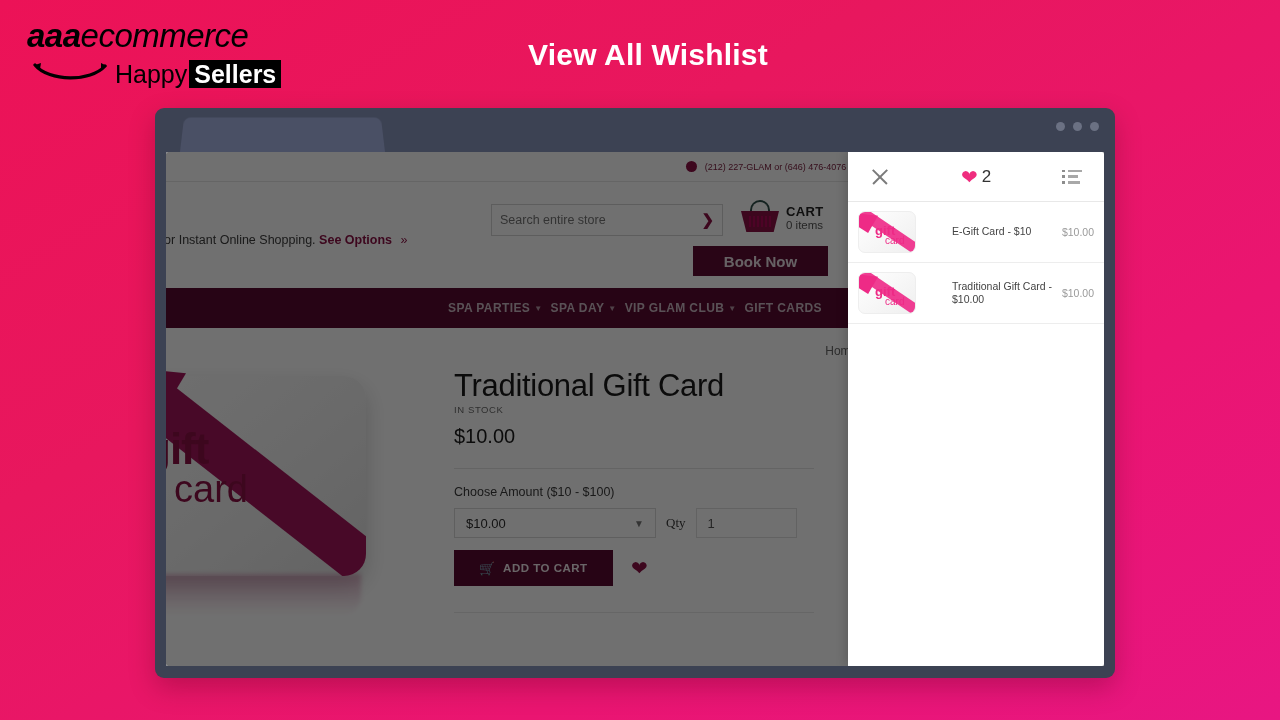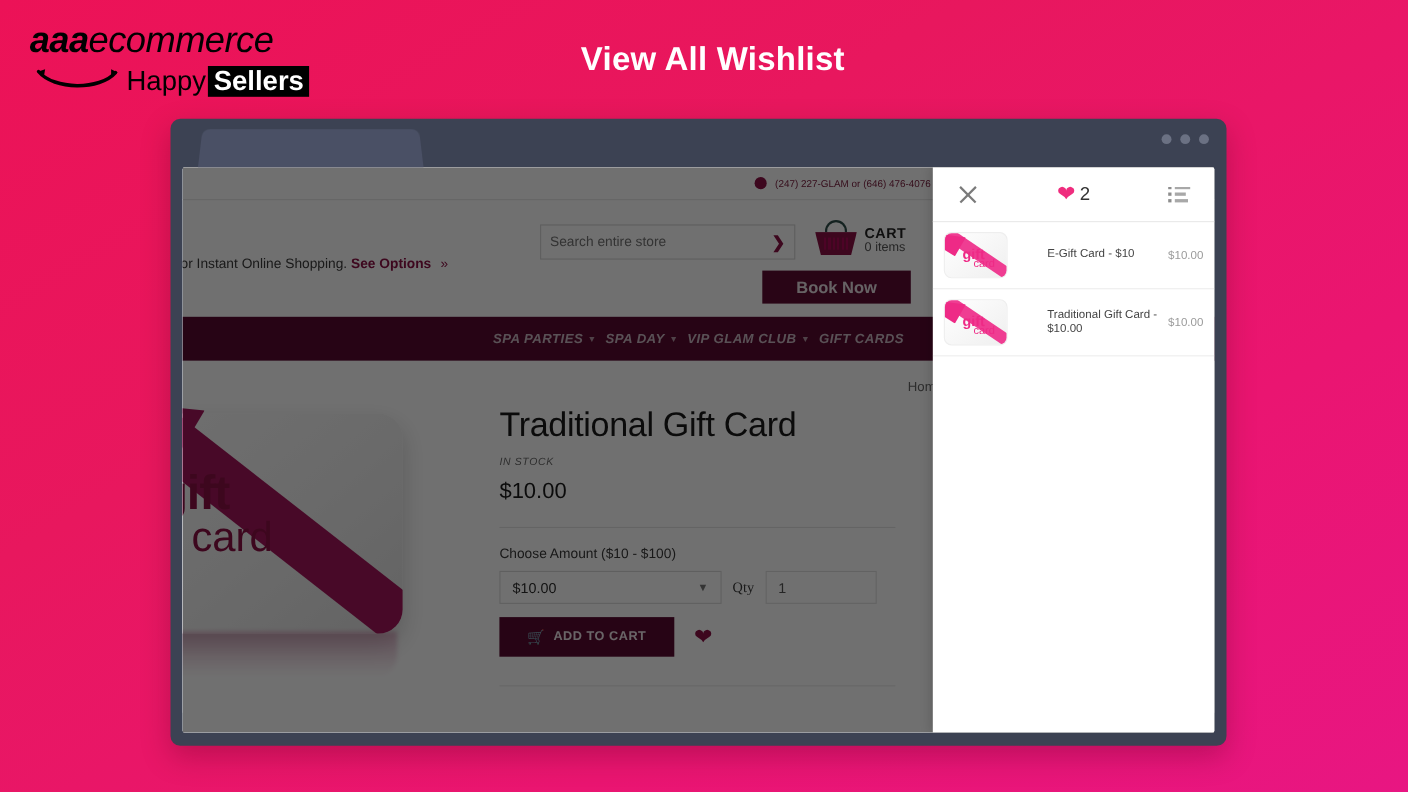--- a/index.html
+++ b/index.html
@@ -94,21 +94,21 @@
   .cart-t2 { font-size: 11.5px; color: #555; }
   .booknow {
     position: absolute; left: 527px; top: 64px; width: 135px; height: 30px;
     background: #5e0d33; color: #e9dfe4; font-size: 15px; font-weight: 700;
     display: flex; align-items: center; justify-content: center;
   }
 
   
   .nav {
     height: 40px; background: #5a0a30; display: flex; align-items: center;
-    justify-content: center; gap: 8px; font-style: italic;
+    justify-content: center; gap: 8px;
   }
   .nav a {
     color: #cbb9c3; font-size: 12px; font-weight: 700; letter-spacing: .4px;
     text-decoration: none; display: flex; align-items: center; gap: 4px;
     font-family: "Liberation Sans Narrow", "Liberation Sans", sans-serif;
   }
   .nav .chev { font-size: 8px; opacity: .8; }
 
   
   .product { position: relative; height: 320px; background: #fff; }
@@ -135,21 +135,21 @@
     background: #a5165c; clip-path: polygon(0 0, 100% 12%, 55% 100%, 0 62%);
   }
   .card-refl {
     position: absolute; left: 10px; top: 208px; width: 225px; height: 42px;
     background: linear-gradient(180deg, rgba(165,22,92,.28), rgba(255,255,255,0));
     filter: blur(2px); border-radius: 0 0 20px 20px;
   }
 
   .pdetail { position: absolute; left: 288px; top: 40px; width: 360px; }
   .p-title { font-size: 31px; color: #1b1b1b; font-weight: 400; letter-spacing: -.3px; }
-  .p-stock { font-size: 9.5px; color: #6b6b6b; letter-spacing: .6px; margin-top: 11px; font-style: italic; }
+  .p-stock { font-size: 9.5px; color: #6b6b6b; letter-spacing: .6px; margin-top: 0; }
   .p-price { font-size: 20px; color: #1b1b1b; margin-top: 10px; }
   .p-rule { height: 1px; background: #e3e3e3; margin-top: 20px; }
   .p-optlabel { font-size: 12.5px; color: #3a3a3a; margin-top: 16px; }
   .p-row { display: flex; align-items: center; gap: 10px; margin-top: 9px; }
   .p-select {
     width: 202px; height: 30px; border: 1px solid #d9d9d9; background: #fff;
     display: flex; align-items: center; justify-content: space-between; padding: 0 11px;
     font-size: 13px; color: #2d2d2d;
   }
   .p-select .chev { font-size: 10px; color: #777; }
@@ -236,21 +236,21 @@
       <i></i>
     </div>
   </div>
 
   <div class="viewport">
     <div class="store">
 
       <div class="topbar">
         <div class="topbar-info">
           <span class="dot-ic"></span>
-          <span>(247) 227-GLAM or (646) 476-4076</span>
+          <span>(212) 227-GLAM or (646) 476-4076</span>
         </div>
         <div class="tb-sep"></div>
         <div class="topbar-info">
           <span class="dot-ic"></span>
           <span>customercare@itsagiftcardclub.com</span>
         </div>
         <div class="tb-sep"></div>
         <span class="tb-heart">❤</span>
         <div class="tb-sep"></div>
         <span class="tb-user"></span>

